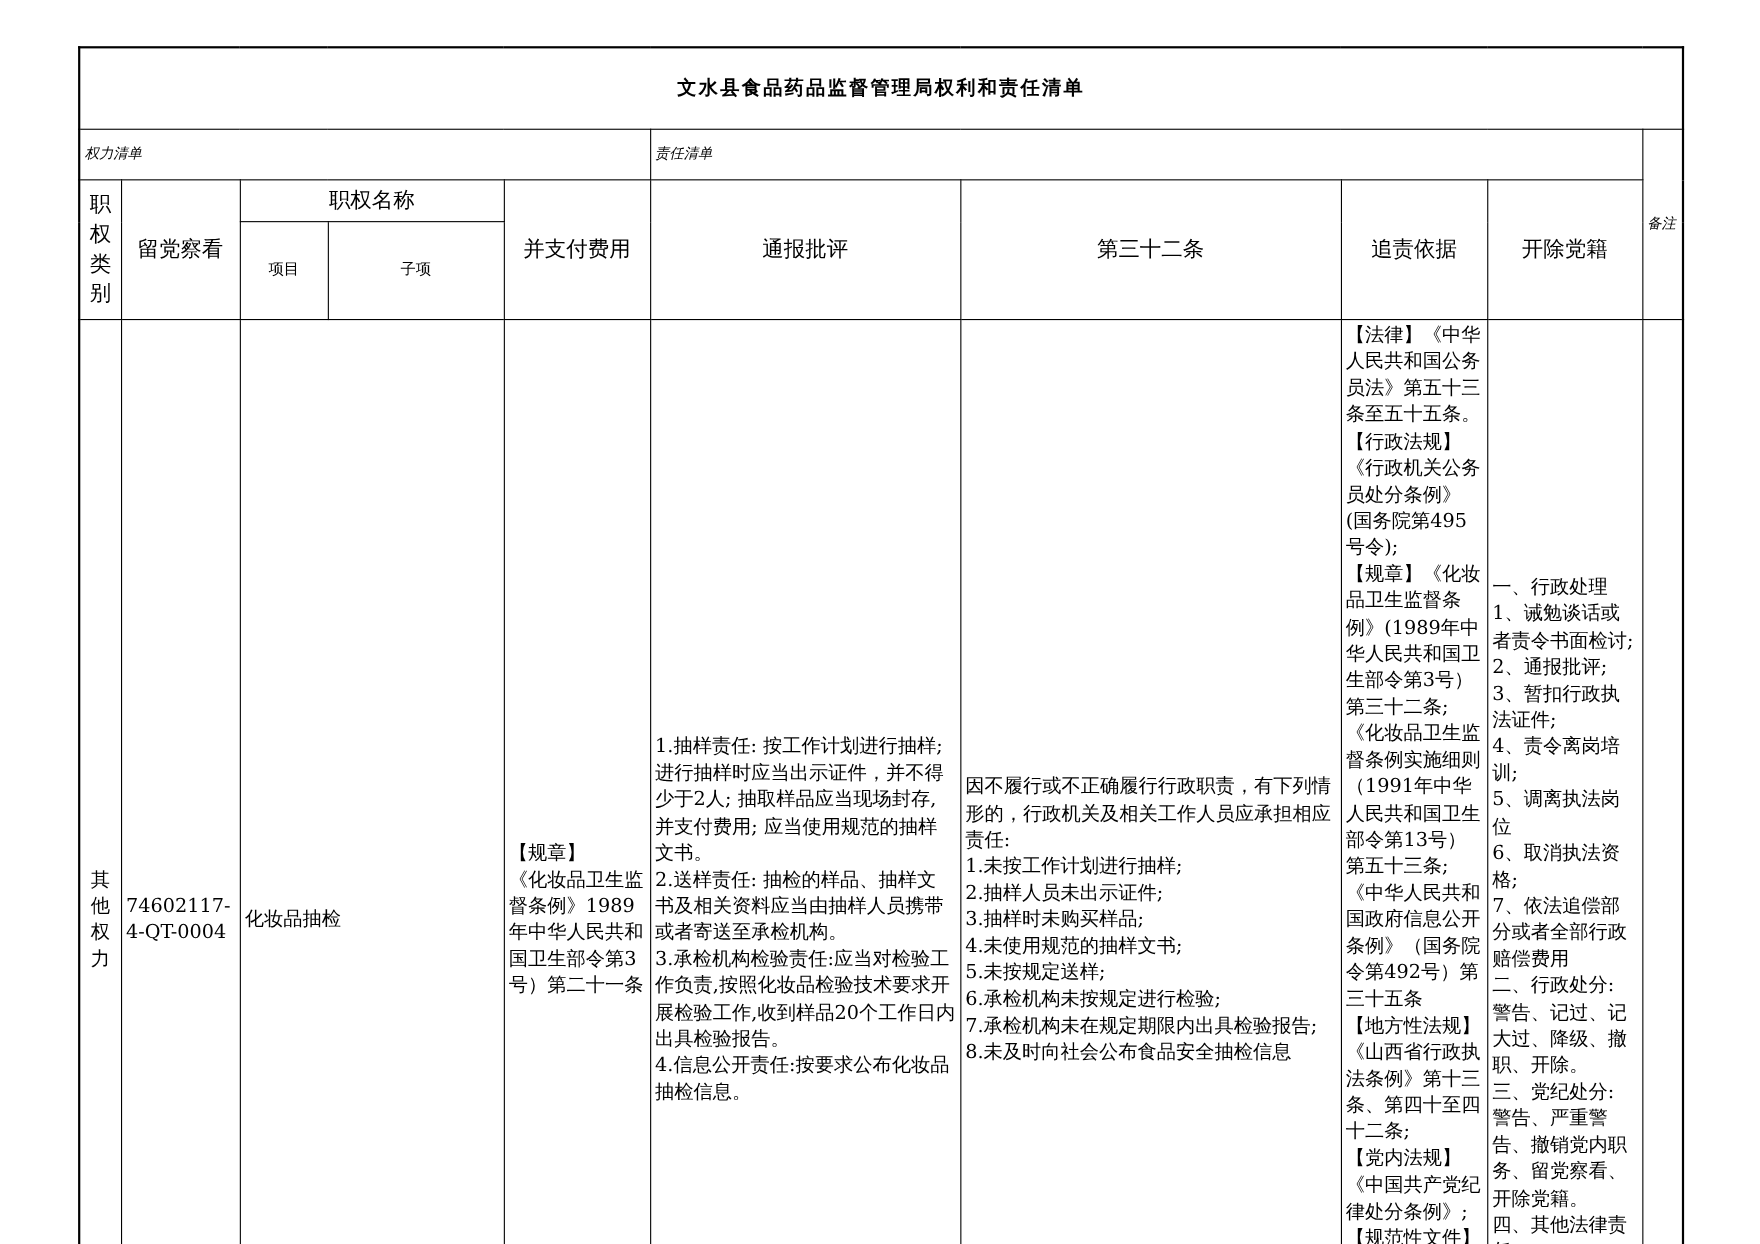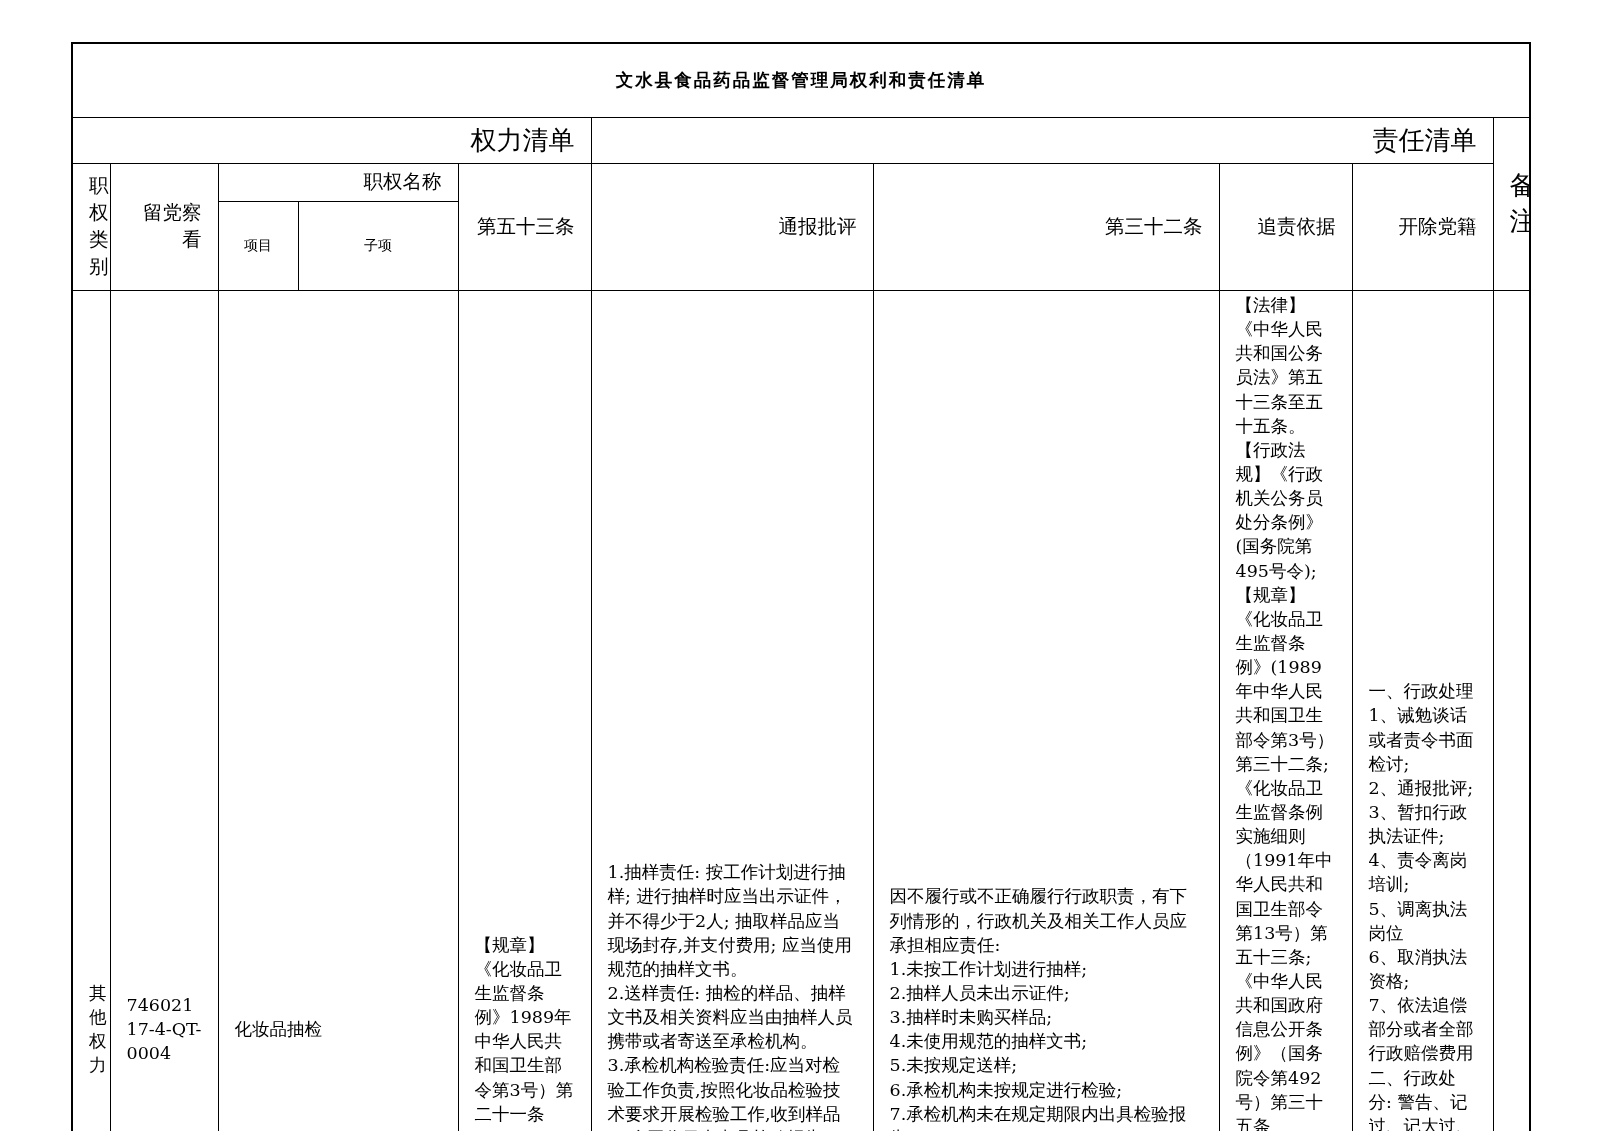--- a/index.html
+++ b/index.html
@@ -11,36 +11,36 @@
   }
   table.sheet{
     position:absolute;left:71px;top:42px;
     width:1458px;
     border-collapse:collapse;
     table-layout:fixed;
     border:2px solid #000;
   }
   table.sheet td{
     border:1px solid #000;
-    padding:2px 16px;
+    padding:2px 4px;
     vertical-align:middle;
     font-size:17.5px;
     line-height:1.38;
     overflow:hidden;
   }
   td.title-cell{
     height:69px;
     text-align:center;
     font-weight:bold;
     font-size:40px;
     letter-spacing:2px;
     padding:0;
   }
-  tr.group-row td{height:41px;text-align:right;font-size:26px;}
-  tr.head-row td{text-align:right;font-size:19.5px;}
+  tr.group-row td{height:41px;text-align:left;font-size:13px;font-style:italic;}
+  tr.head-row td{text-align:center;font-size:19.5px;}
   tr.head-row2 td{height:84px;text-align:center;font-size:14px;}
   td.vert{
     text-align:center;
     padding:2px 1px;
     font-size:19px;
     line-height:1.55;
     word-break:break-all;
   }
   tr.data-row td{height:801px;}
   td.pre{white-space:pre-wrap;text-align:left;}
@@ -78,21 +78,21 @@
   <tr class="group-row">
     <td colspan="5">权力清单</td>
     <td colspan="4">责任清单</td>
     <td class="vert" rowspan="3">备注</td>
   </tr>
 
   <tr class="head-row">
     <td class="vert" rowspan="2">职权类别</td>
     <td rowspan="2">留党察看</td>
     <td colspan="2" style="height:33px;margin-top:20px;">职权名称</td>
-    <td rowspan="2">第五十三条</td>
+    <td rowspan="2">并支付费用</td>
     <td rowspan="2">通报批评</td>
     <td rowspan="2">第三十二条</td>
     <td rowspan="2">追责依据</td>
     <td rowspan="2">开除党籍</td>
   </tr>
 
   <tr class="head-row2">
     <td>项目</td>
     <td>子项</td>
   </tr>

